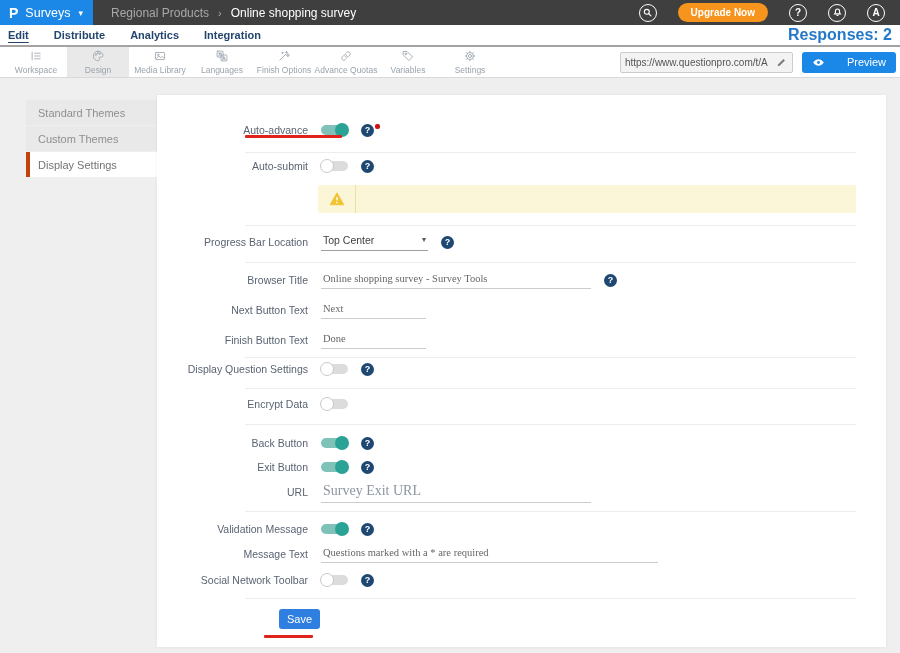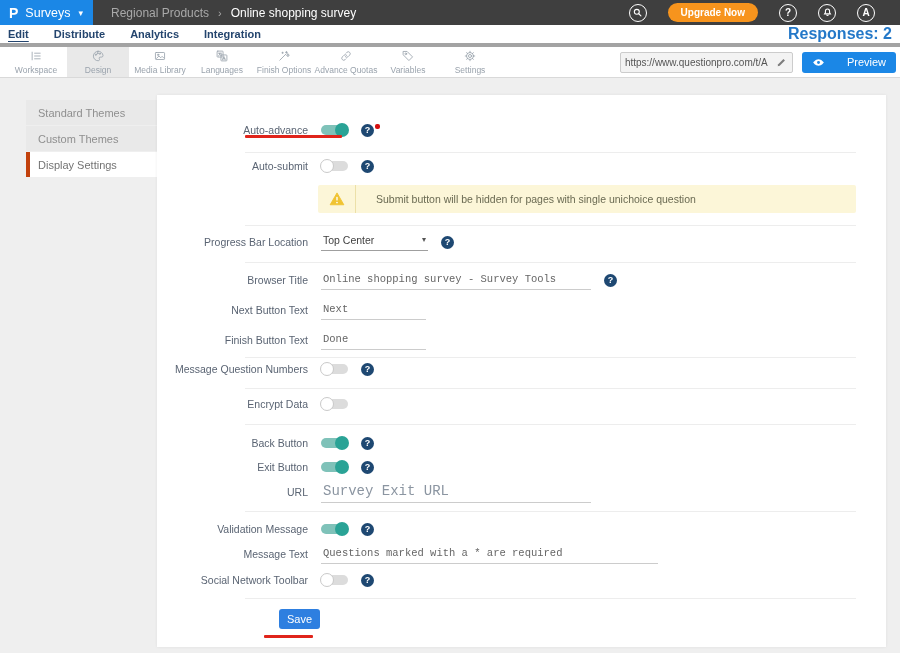--- a/index.html
+++ b/index.html
@@ -9,29 +9,29 @@
   
   .topbar{height:25px;background:#3f3f3f;display:flex;align-items:center;color:#fff;}
   .topbar-left{background:#1b87e6;height:100%;display:flex;align-items:center;padding:0 10px 0 9px;gap:7px;}
   .logo{font-weight:800;font-size:14px;color:#fff;line-height:1;}
   .product-name{font-size:12.5px;}
   .caret{font-size:9px;margin-left:1px;}
   .crumbs{margin-left:18px;display:flex;align-items:center;gap:9px;font-size:12px;}
   .crumb-parent{color:#a9a9a9;}
   .crumb-sep{color:#a9a9a9;font-size:11px;}
   .crumb-current{color:#fff;}
-  .topbar-right{margin-left:auto;display:flex;align-items:center;gap:21px;padding-right:25px;}
+  .topbar-right{margin-left:auto;display:flex;align-items:center;gap:21px;padding-right:15px;}
   .circle-btn{width:18px;height:18px;border:1px solid #fff;border-radius:50%;display:flex;
     align-items:center;justify-content:center;font-size:10px;font-weight:bold;color:#fff;flex:none;}
   .circle-btn svg{width:11px;height:11px;stroke:#fff;fill:none;stroke-width:1.6;stroke-linecap:round;}
   .upgrade{background:#f7941d;border-radius:10px;height:19px;padding:0 13px;font-size:10px;
     font-weight:bold;display:flex;align-items:center;color:#fff;}
 
   
-  .nav{height:22px;background:#fff;display:flex;align-items:center;padding:0 8px;border-bottom:4px solid #a3a3a3;}
+  .nav{height:22px;background:#fff;display:flex;align-items:center;padding:0 8px;border-bottom:2px solid #a3a3a3;}
   .nav-item{font-size:11px;font-weight:700;color:#24456e;margin-right:25px;cursor:pointer;}
   .nav-item.active{text-decoration:underline;text-underline-offset:3px;}
   .responses{margin-left:auto;font-size:16px;font-weight:700;color:#2478c8;}
 
   
   .toolbar{height:31px;background:#fff;border-bottom:1px solid #d9d9d9;display:flex;align-items:stretch;padding-left:5px;}
   .tool-tab{width:62px;display:flex;flex-direction:column;align-items:center;justify-content:center;gap:2px;cursor:pointer;}
   .tool-tab.active{background:#e9e9e9;}
   .tool-tab svg{width:14px;height:14px;stroke:#9aa3ad;fill:none;stroke-width:1.2;stroke-linecap:round;stroke-linejoin:round;}
   .tool-label{font-size:8.5px;color:#9aa3ad;white-space:nowrap;}
@@ -61,21 +61,21 @@
   .tgl .knob{position:absolute;top:-2px;width:14px;height:14px;border-radius:50%;}
   .tgl.on{background:#7fc2b9;}
   .tgl.on .knob{right:-1px;background:#2aa396;}
   .tgl.off{background:#dcdcdc;}
   .tgl.off .knob{left:-1px;background:#fff;border:1px solid #c9c9c9;}
 
   .help{width:13px;height:13px;border-radius:50%;background:#1e4872;color:#fff;font-size:9px;font-weight:bold;
     display:flex;align-items:center;justify-content:center;flex:none;cursor:pointer;line-height:1;}
 
   .uinput{border:0;border-bottom:1px solid #ccc;outline:0;font-size:10.5px;color:#666;
-    padding:2px 2px 4px;background:transparent;font-family:Liberation Mono, monospace;}
+    padding:2px 2px 4px;background:transparent;font-family:Liberation Serif, serif;}
   .uinput.big{font-size:14px;color:#8b95a1;padding-bottom:3px;}
   .uinput.big::placeholder{color:#8b95a1;}
   .uselect{width:107px;border-bottom:1px solid #9f9f9f;display:flex;align-items:center;justify-content:space-between;
     font-size:10.5px;color:#3f3f3f;padding:0 2px 4px;cursor:pointer;}
   .uselect .sel-caret{font-size:8px;color:#555;}
 
   .warnbox{position:absolute;left:161px;top:90px;width:538px;height:28px;background:#fcf6d8;border-radius:2px;
     display:flex;align-items:center;}
   .warn-ic{width:38px;height:100%;display:flex;align-items:center;justify-content:center;border-right:1px solid #ece0a8;flex:none;}
   .warn-text{padding-left:20px;font-size:10.5px;color:#6a6a52;}
@@ -241,21 +241,20 @@
     </div>
 
     <div class="warnbox">
       <span class="warn-ic">
         <svg viewBox="0 0 20 20" width="18" height="18">
             <path d="M10 3.2 17.6 16.4H2.4z" fill="#f0c331" stroke="#f0c331" stroke-linejoin="round"></path>
             <rect x="9.25" y="7.6" width="1.5" height="4.2" rx=".7" fill="#fff"></rect>
             <circle cx="10" cy="13.9" r=".95" fill="#fff"></circle>
           </svg>
       </span>
-      <span class="warn-text">Submit button will be hidden for pages with single unichoice question</span>
     </div>
     <div class="divider" style="top:130px"></div>
 
     <div class="frow" style="top:139px">
       <span class="flabel">Progress Bar Location</span>
       <span class="uselect">
         <span>Top Center</span>
         <span class="sel-caret">▾</span>
       </span>
       <span class="help">?</span>
@@ -273,21 +272,21 @@
       <input class="uinput" style="width: 105px;" value="Next">
     </div>
 
     <div class="frow" style="top:237px">
       <span class="flabel">Finish Button Text</span>
       <input class="uinput" style="width: 105px;" value="Done">
     </div>
     <div class="divider" style="top:262px"></div>
 
     <div class="frow" style="top:266px">
-      <span class="flabel">Message Question Numbers</span>
+      <span class="flabel">Display Question Settings</span>
       <span class="tgl off">
           <span class="knob"></span>
         </span>
       <span class="help">?</span>
     </div>
     <div class="divider" style="top:293px"></div>
 
     <div class="frow" style="top:301px">
       <span class="flabel">Encrypt Data</span>
       <span class="tgl off">

